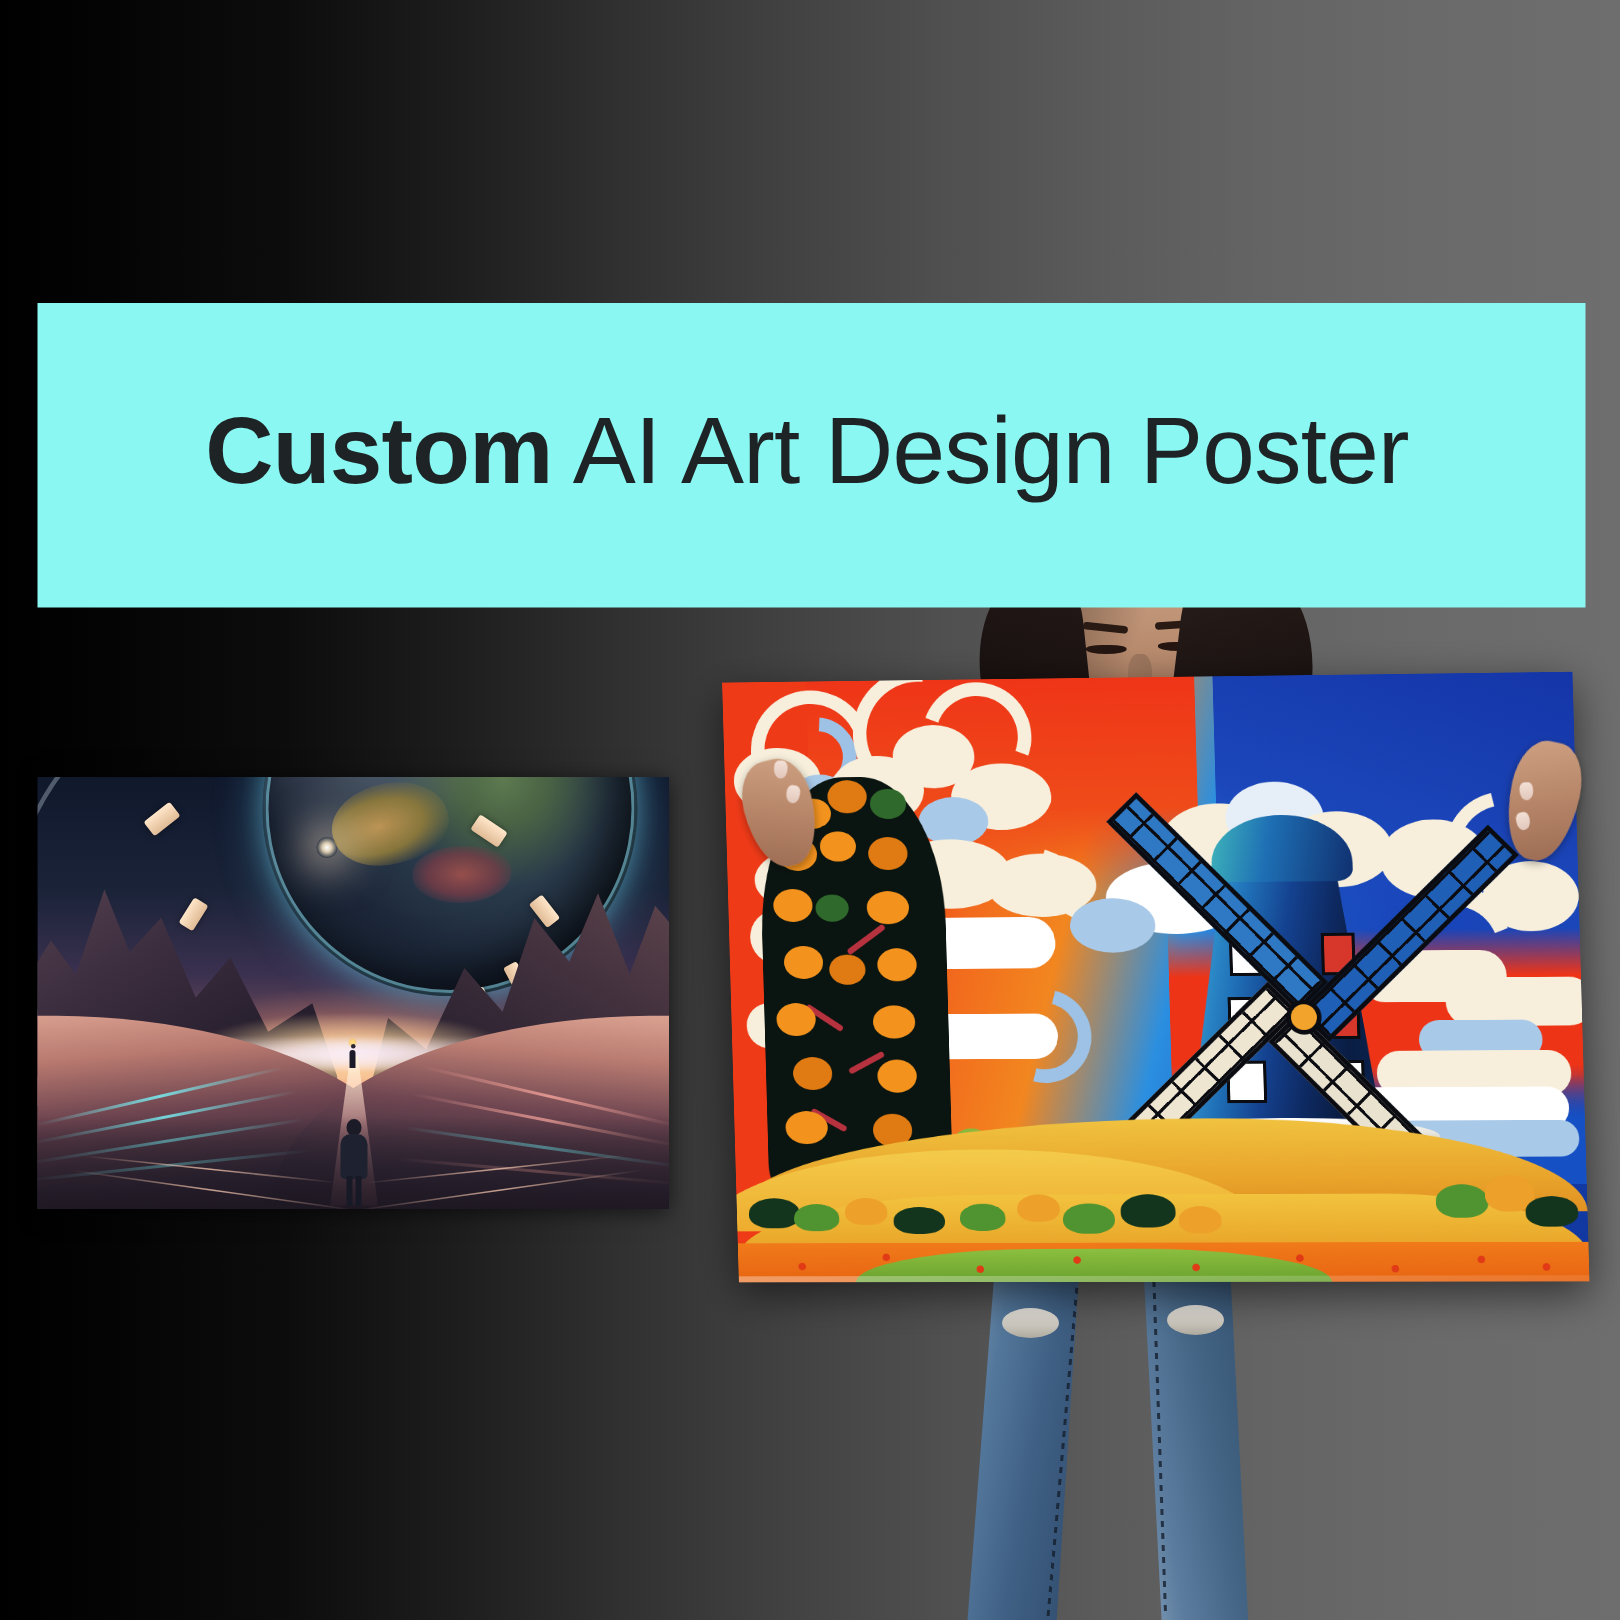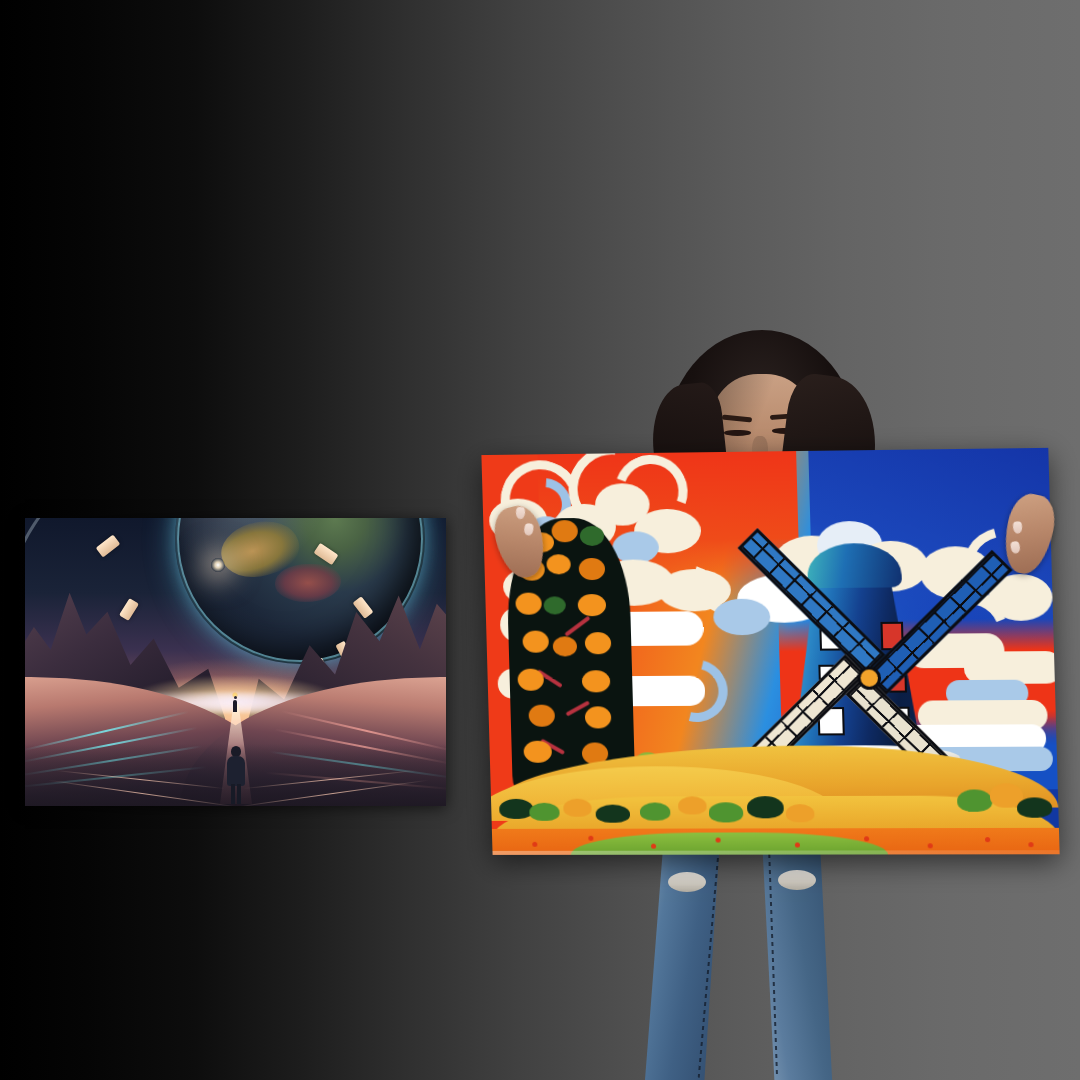--- a/index.html
+++ b/index.html
@@ -738,14 +738,19 @@
 
   <div class="fg hand" id="hand-left" style="left:497px;top:506px;">
     <span class="nail" style="left:26px;top:2px;transform:rotate(16deg);"></span>
     <span class="nail" style="left:30px;top:20px;transform:rotate(22deg);"></span>
   </div>
   <div class="fg hand" id="hand-right" style="left:1006px;top:494px;">
     <span class="nail" style="left:6px;top:30px;transform:rotate(-16deg);"></span>
     <span class="nail" style="left:8px;top:50px;transform:rotate(-22deg);"></span>
   </div>
 
+  <div id="banner">
+    <div id="banner-title">
+      <span class="strong">Custom</span><span> AI Art Design Poster</span>
+    </div>
+  </div>
 
 </div>
 
 </body></html>

